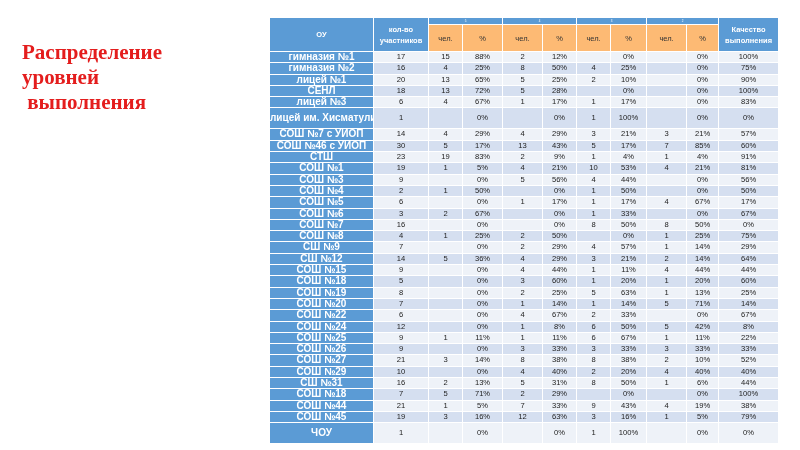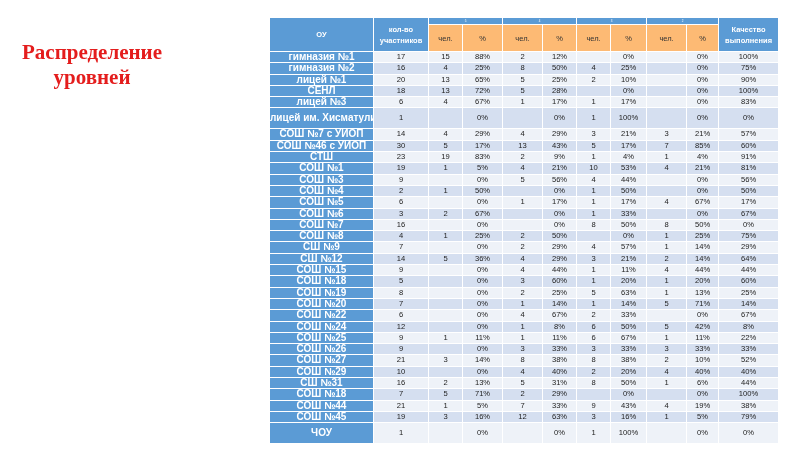--- a/index.html
+++ b/index.html
@@ -1,38 +1,39 @@
 <!DOCTYPE html>
 <html><head>
 <meta charset="utf-8">
 <style>
   html, body { margin:0; padding:0; }
   body { width:800px; height:450px; background:#ffffff; position:relative; overflow:hidden; font-family:"Liberation Sans", sans-serif; }
   .title { position:absolute; left:22px; top:40px; color:#e41d1d; font-family:"Liberation Serif", serif; font-weight:bold; font-size:21px; line-height:25px; }
-  .title div { white-space:pre;text-align:center; }
+  .title div { white-space:pre; }
   .tbl-wrap { position:absolute; left:269px; top:12px; width:510px; }
   table { border-collapse:collapse; table-layout:fixed; width:509px; font-size:7.6px; color:#222; }
   td, th { padding:0; text-align:center; overflow:hidden; white-space:nowrap; border:1px solid #ffffff; }
   th { background:#5b9bd5; color:#ffffff; font-weight:normal; }
   th.group { height:6px; font-size:3px; line-height:6px; }
   th.sub { height:26px; background:#fdba74; color:#333; font-size:7.5px; }
   th.big { font-weight:bold; font-size:7.5px; line-height:11px; }
   td.name { background:#5b9bd5; color:#ffffff; font-weight:bold; font-size:10px; }
   tr.r td { height:10.3px; line-height:10.3px; }
   tr.tall td { height:20px; line-height:20px; }
   tr.odd td.c { background:#eef2f8; }
   tr.even td.c { background:#d5dff0; }
   .topgap { height:5px; }
 </style>
 </head>
 <body>
 
 <div class="title">
   <div>Распределение</div>
   <div>уровней</div>
+  <div> выполнения</div>
 </div>
 
 <div class="tbl-wrap">
   <div class="topgap"></div>
   <table>
     <colgroup>
       <col style="width:104px">
         <col style="width:55px">
       <col style="width:34px">
         <col style="width:40px">

